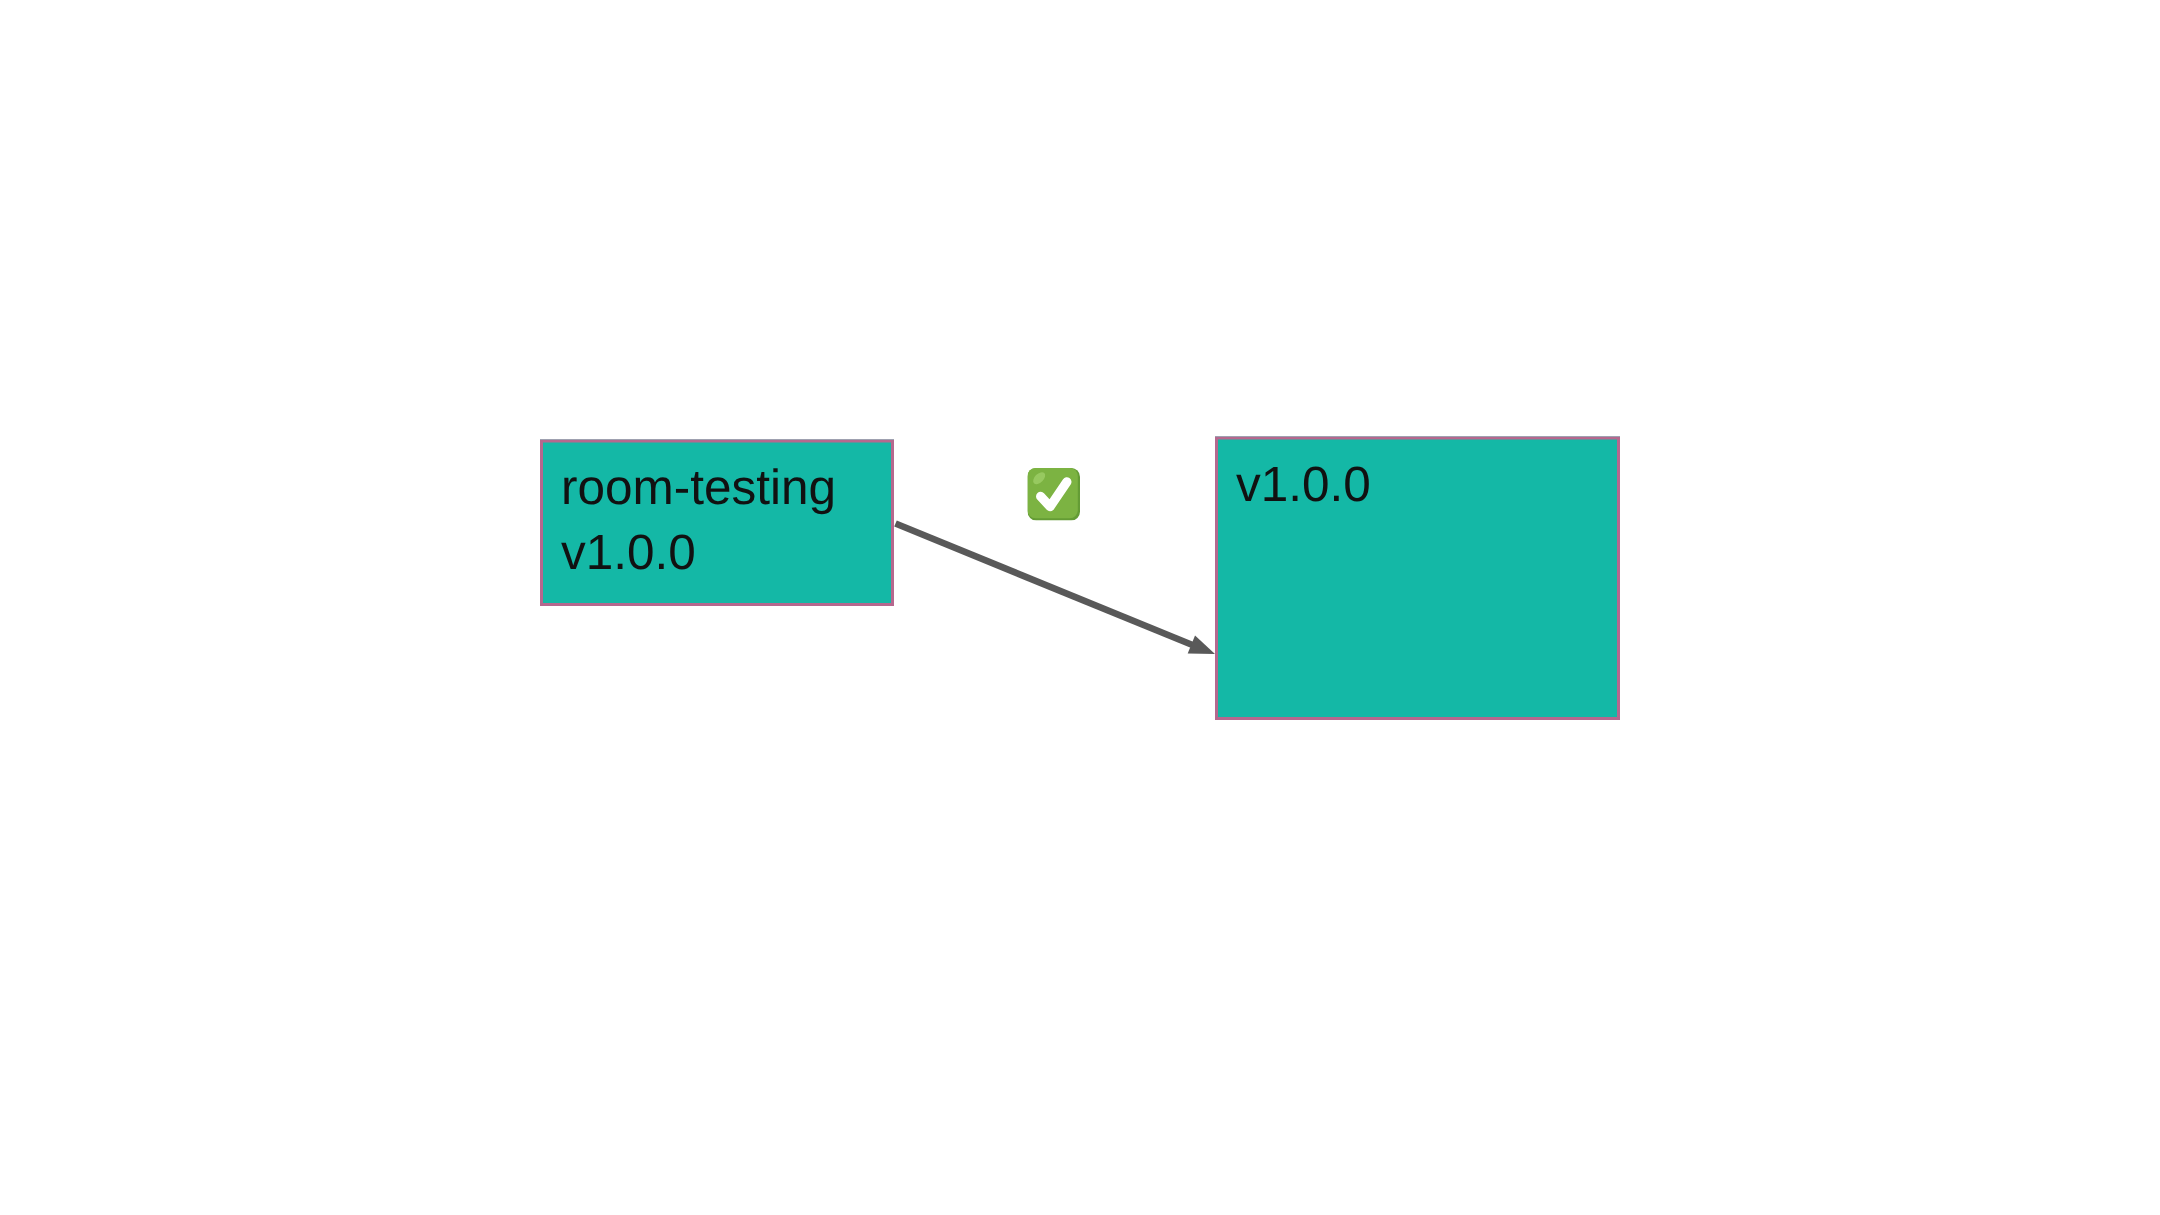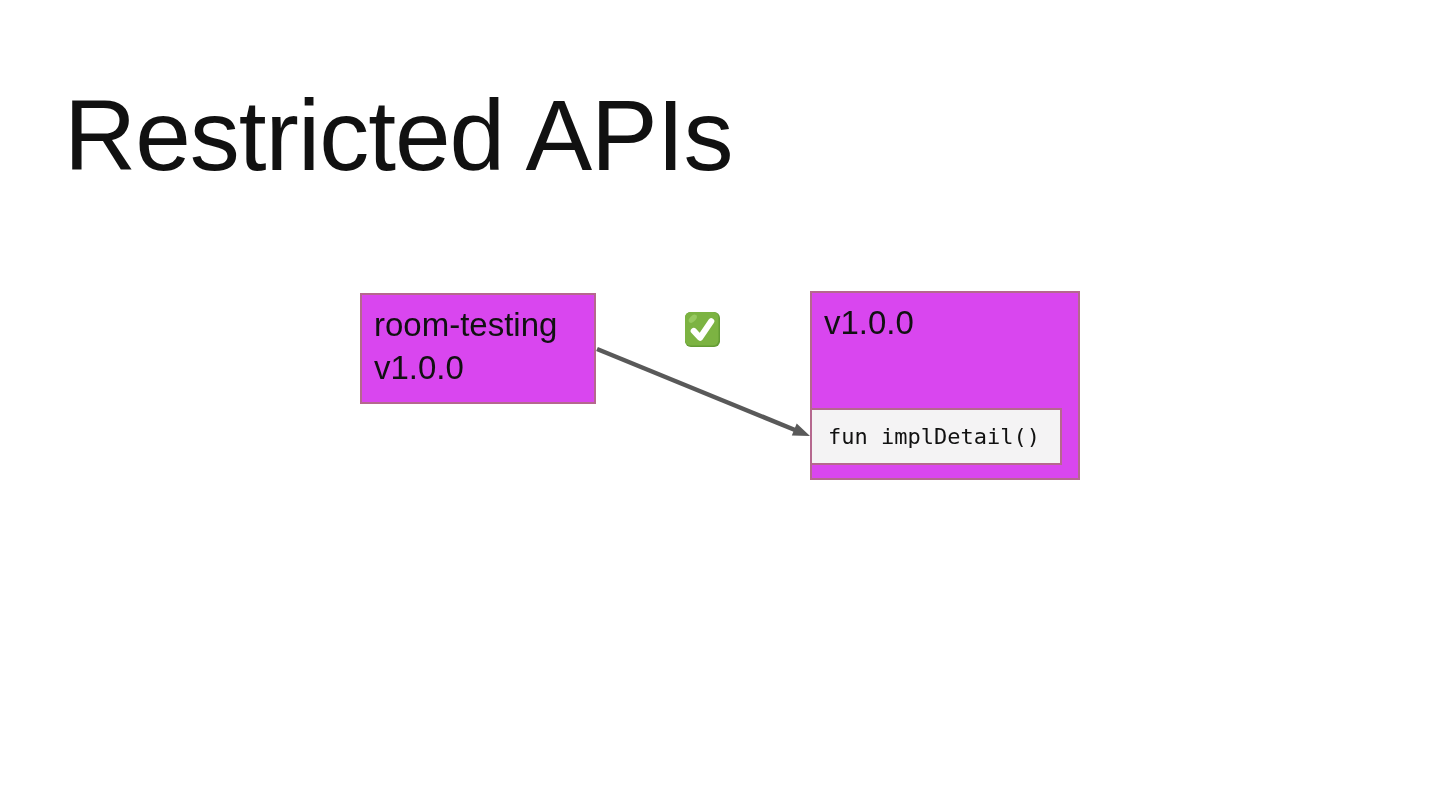--- a/index.html
+++ b/index.html
@@ -21,21 +21,21 @@
     font-size: 100px;
     line-height: 1;
     font-weight: 500;
     letter-spacing: -1px;
     color: #111111;
     white-space: nowrap;
   }
   .module {
     position: absolute;
     box-sizing: border-box;
-    background: #d946ef;
+    background: #14b8a6;
     border: 2px solid #b5688e;
     padding: 8px 12px;
     font-size: 33px;
     line-height: 43px;
     color: #111111;
   }
   .module-source {
     left: 360px;
     top: 293px;
     width: 236px;
@@ -78,21 +78,20 @@
     width: 230px;
     height: 110px;
     overflow: visible;
   }
 </style>
 </head>
 <body>
 
 <div class="slide">
 
-  <h1 class="title">Restricted APIs</h1>
 
   <div class="module module-source">
     <div>room-testing</div>
     <div>v1.0.0</div>
   </div>
 
   <svg class="arrow-layer" viewBox="0 0 230 110" xmlns="http://www.w3.org/2000/svg">
     <line x1="7" y1="9" x2="205" y2="90" stroke="#595959" stroke-width="4.5"></line>
     <polygon points="220,96 201.8,95.6 206.7,83.6" fill="#595959"></polygon>
   </svg>
@@ -101,17 +100,14 @@
     <rect x="0" y="0" width="36" height="36" rx="6" fill="#649c35"></rect>
     <rect x="0" y="0" width="34.5" height="34.5" rx="5.5" fill="#7cb342"></rect>
     <ellipse cx="8" cy="7" rx="5" ry="3" transform="rotate(-45 8 7)" opacity="0.85" fill="#9ccc65"></ellipse>
     <polyline points="9,19.5 15.5,26.5 27,9.5" fill="none" stroke="#ffffff" stroke-width="6.3" stroke-linecap="round" stroke-linejoin="round"></polyline>
   </svg>
 
   <div class="module module-target">
     <div>v1.0.0</div>
   </div>
 
-  <div class="member-box">
-    <span>fun implDetail()</span>
-  </div>
 
 </div>
 
 </body></html>

